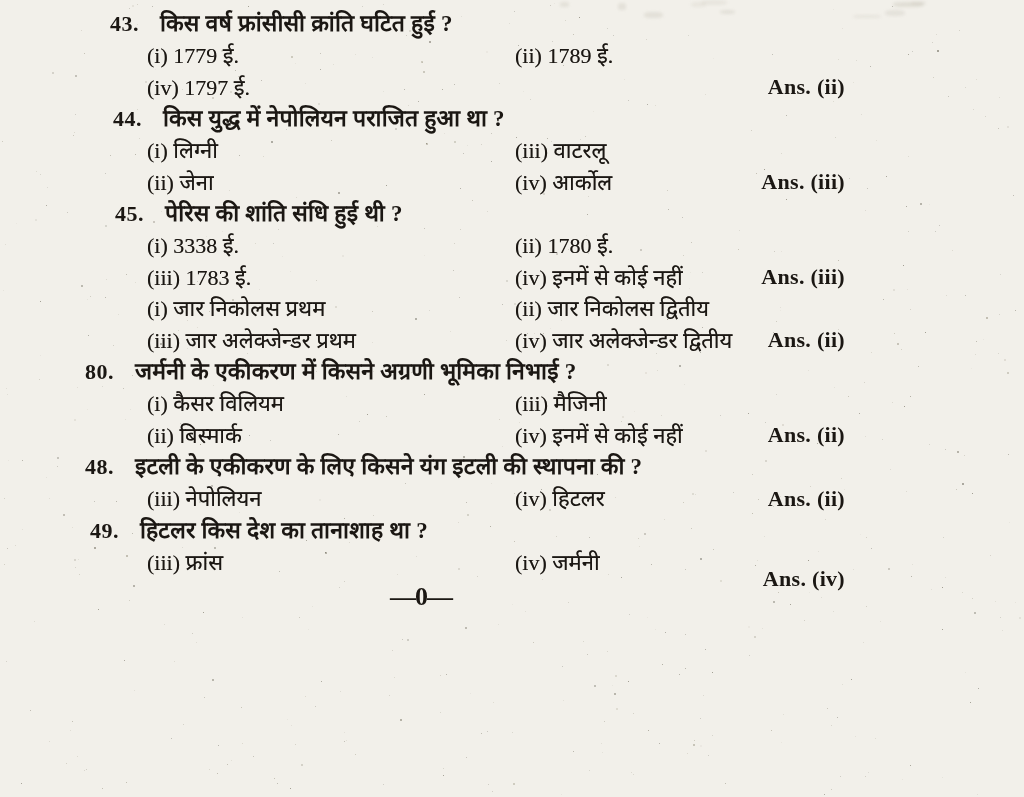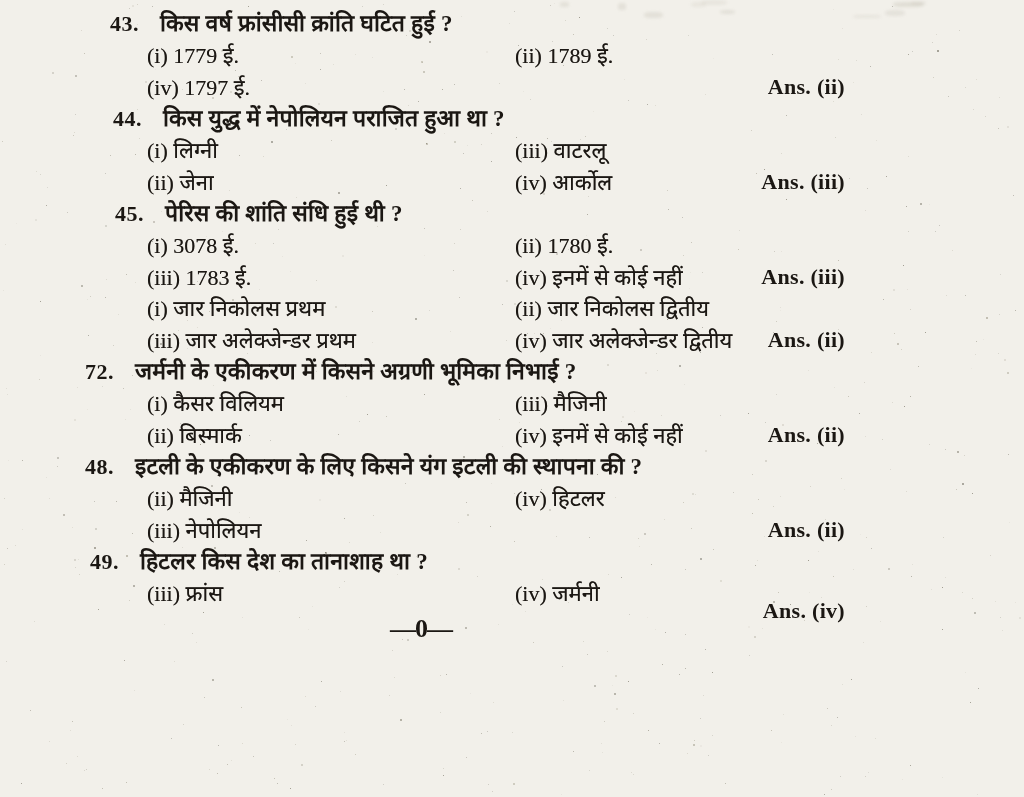--- a/index.html
+++ b/index.html
@@ -785,59 +785,58 @@
         <span class="opt">(iv) आर्कोल</span>
       </div>
       <div class="ans">Ans. (iii)</div>
     </div>
 
     <div class="question">
       <div class="q-head">
         <span class="q-num">45.</span><span class="q-text">पेरिस की शांति संधि हुई थी ?</span>
       </div>
       <div class="opt-grid">
-        <span class="opt">(i) 3078 ई.</span>
+        <span class="opt">(i) 3338 ई.</span>
         <span class="opt">(ii) 1780 ई.</span>
         <span class="opt">(iii) 1783 ई.</span>
         <span class="opt">(iv) इनमें से कोई नहीं</span>
       </div>
       <div class="ans">Ans. (iii)</div>
     </div>
 
     <div class="question">
       <div class="opt-grid">
         <span class="opt">(i) जार निकोलस प्रथम</span>
         <span class="opt">(ii) जार निकोलस द्वितीय</span>
         <span class="opt">(iii) जार अलेक्जेन्डर प्रथम</span>
         <span class="opt">(iv) जार अलेक्जेन्डर द्वितीय</span>
       </div>
       <div class="ans">Ans. (ii)</div>
     </div>
 
     <div class="question">
       <div class="q-head">
-        <span class="q-num">72.</span><span class="q-text">जर्मनी के एकीकरण में किसने अग्रणी भूमिका निभाई ?</span>
+        <span class="q-num">80.</span><span class="q-text">जर्मनी के एकीकरण में किसने अग्रणी भूमिका निभाई ?</span>
       </div>
       <div class="opt-grid">
         <span class="opt">(i) कैसर विलियम</span>
         <span class="opt">(iii) मैजिनी</span>
         <span class="opt">(ii) बिस्मार्क</span>
         <span class="opt">(iv) इनमें से कोई नहीं</span>
       </div>
       <div class="ans">Ans. (ii)</div>
     </div>
 
     <div class="question">
       <div class="q-head">
         <span class="q-num">48.</span><span class="q-text">इटली के एकीकरण के लिए किसने यंग इटली की स्थापना की ?</span>
       </div>
       <div class="opt-grid">
-        <span class="opt">(ii) मैजिनी</span>
+        <span class="opt">(iii) नेपोलियन</span>
         <span class="opt">(iv) हिटलर</span>
-        <span class="opt">(iii) नेपोलियन</span>
       </div>
       <div class="ans">Ans. (ii)</div>
     </div>
 
     <div class="question">
       <div class="q-head">
         <span class="q-num">49.</span><span class="q-text">हिटलर किस देश का तानाशाह था ?</span>
       </div>
       <div class="opt-grid">
         <span class="opt">(iii) फ्रांस</span>

